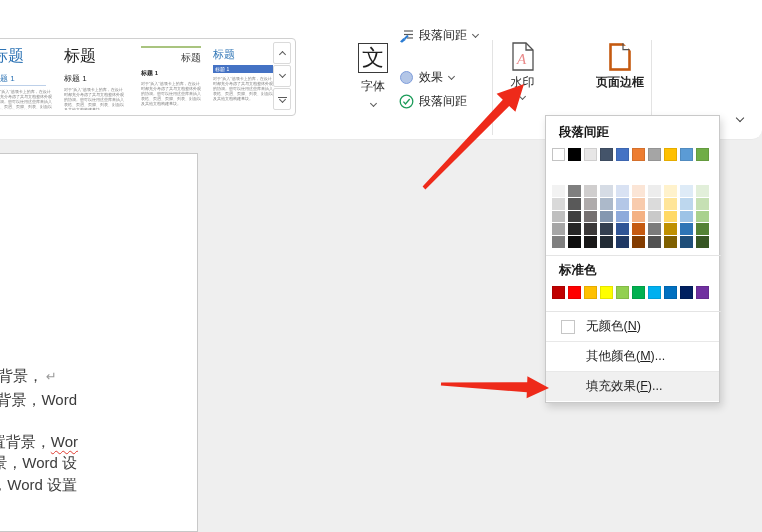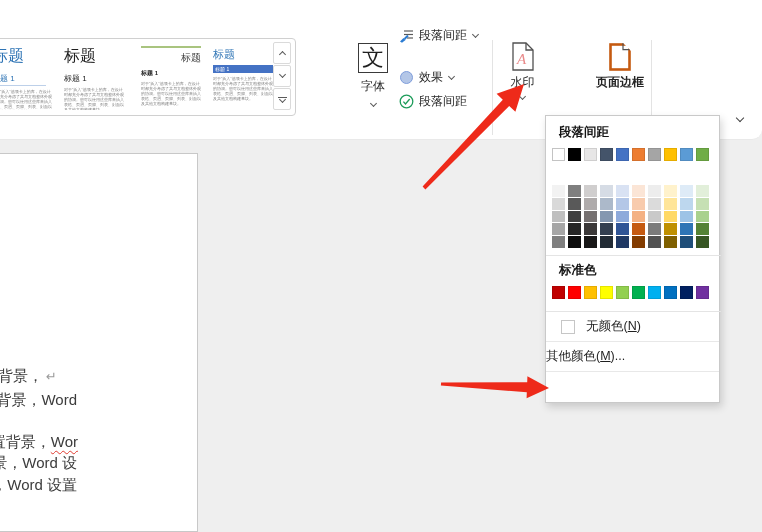--- a/index.html
+++ b/index.html
@@ -86,21 +86,21 @@
   .variant-row { position:absolute; left:6px; top:69px; display:flex; gap:3px; }
   .strip { display:flex; flex-direction:column; gap:1px; }
   .vcell { width:13px; height:11.8px; }
   .dd-div { position:absolute; left:0; width:175px; height:1px; background:#e4e4e4; }
   .menu { position:absolute; left:0; top:196px; width:173px; }
   .menu-item { display:flex; align-items:center; height:29px; font-size:12.5px; color:#1f1f1f; }
   .menu-item.hover { background:#f0f0f0; }
   .menu-div { height:1px; background:#e8e8e8; }
   .nocolor-box { width:14px; height:14px; background:#fff; border:1px solid #c6c6c6;
     margin-left:15px; margin-right:11px; }
-  .indent { }
+  .indent { padding-left:40px; }
   .key { text-decoration:underline; }
   
   .arrows { position:absolute; left:0; top:0; width:762px; height:532px; z-index:20; pointer-events:none; }
 </style>
 </head>
 <body>
 
 <div class="ribbon">
 
   <div class="gallery">
@@ -342,19 +342,22 @@
   <div class="menu">
     <div class="menu-item">
       <span class="nocolor-box"></span>
       <span><span>无颜色(</span><span class="key">N</span><span>)</span></span>
     </div>
     <div class="menu-div"></div>
     <div class="menu-item indent">
       <span><span>其他颜色(</span><span class="key">M</span><span>)...</span></span>
     </div>
     <div class="menu-div"></div>
+    <div class="menu-item indent hover">
+      <span><span>填充效果(</span><span class="key">F</span><span>)...</span></span>
+    </div>
   </div>
 </div>
 
 <svg class="arrows" viewBox="0 0 762 532">
   <polygon points="425.4,189.4 509.2,105.9 515.4,111.8 524,84 496.6,93.8 502.8,99.7 422.6,186.6" fill="#ee2a1a"></polygon>
   <polygon points="440.9,385.5 526.8,392.2 526.6,398.2 549,388 527.4,376.2 527.2,382.2 441.1,382.5" fill="#ee2a1a"></polygon>
 </svg>
 
 </body></html>

